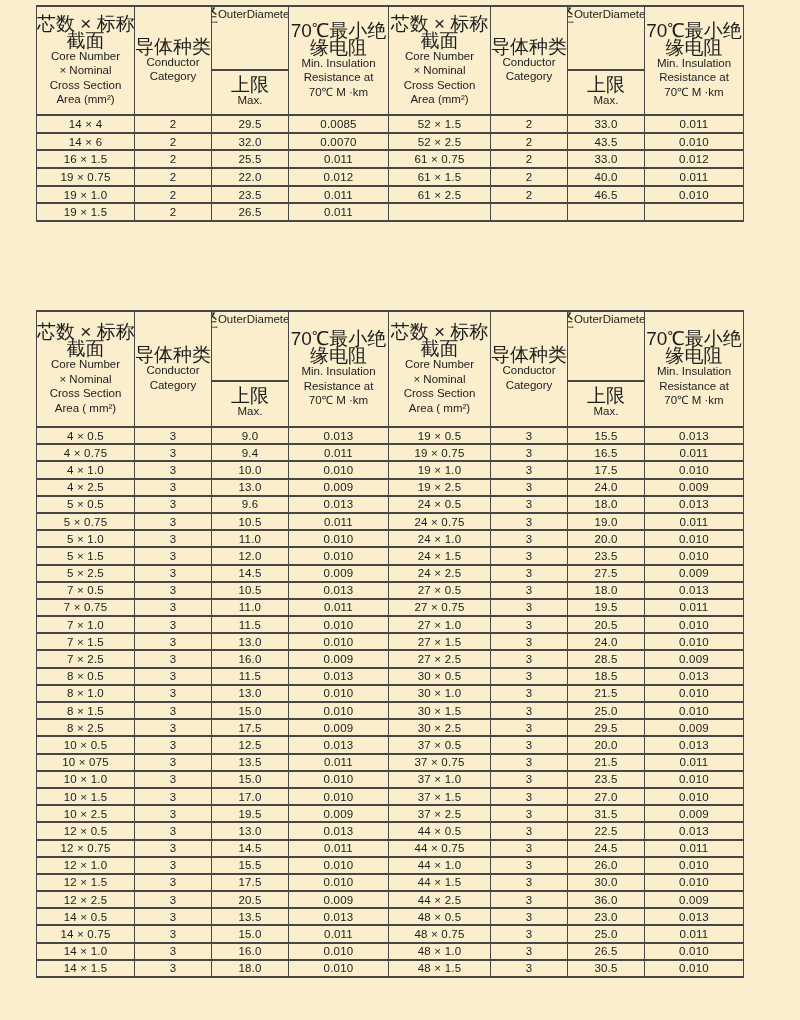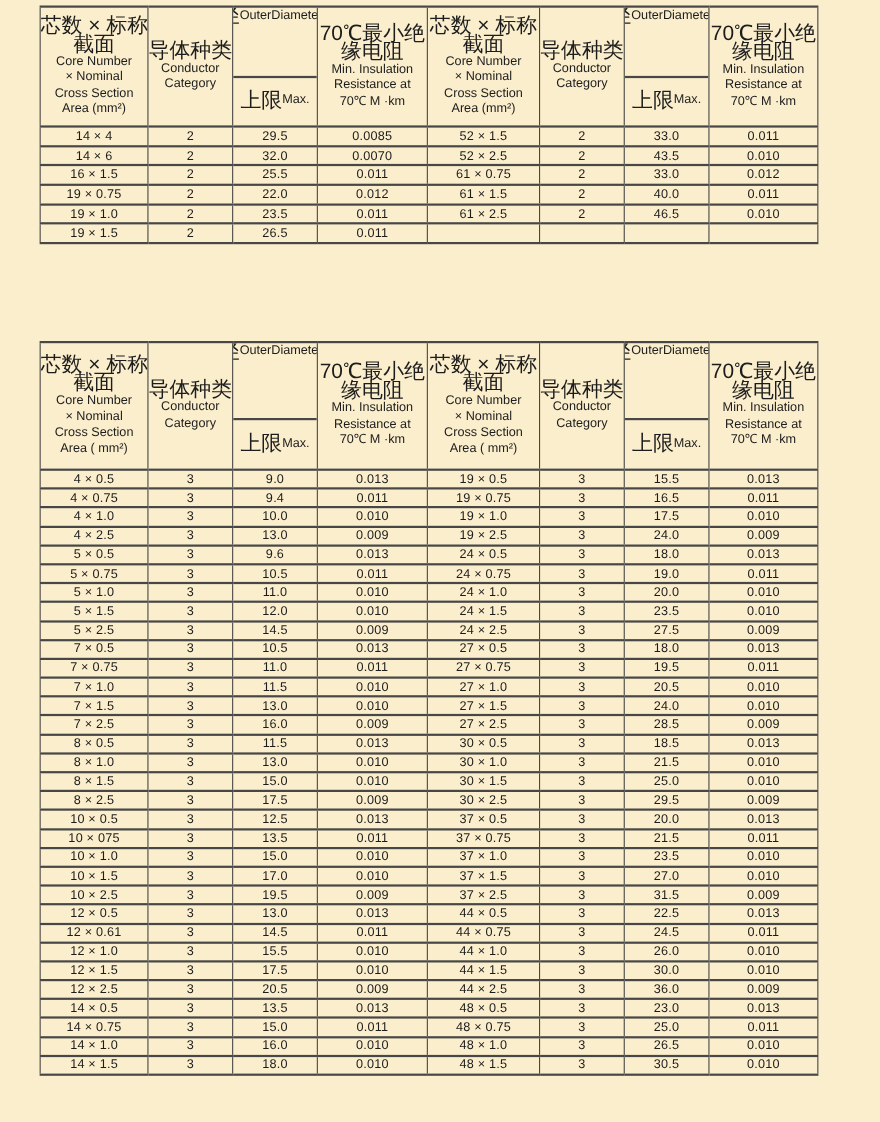--- a/index.html
+++ b/index.html
@@ -38,21 +38,21 @@
   .zh{font-size:19px;line-height:17px;white-space:nowrap}
   .en{font-size:11.5px;line-height:14.5px;white-space:nowrap}
   th.od{padding:0;vertical-align:top}
   .od-top{
     display:flex;flex-direction:row;justify-content:center;
     border-bottom:2px solid var(--line,#474747);
   }
   #table1 .od-top{height:62px}
   #table2 .od-top{height:68px}
   .od-bot{
-    display:flex;flex-direction:row;justify-content:center;
+    display:flex;flex-direction:column;justify-content:center;
     height:41px;
     align-items:center;
   }
   #table2 .od-bot{height:42px}
 </style>
 </head>
 <body>
 
 <table class="spec" id="table1">
   <colgroup>
@@ -511,21 +511,21 @@
         <td>12 × 0.5</td>
         <td>3</td>
         <td>13.0</td>
         <td>0.013</td>
         <td>44 × 0.5</td>
         <td>3</td>
         <td>22.5</td>
         <td>0.013</td>
       </tr>
       <tr>
-        <td>12 × 0.61</td>
+        <td>12 × 0.75</td>
         <td>3</td>
         <td>14.5</td>
         <td>0.011</td>
         <td>44 × 0.75</td>
         <td>3</td>
         <td>24.5</td>
         <td>0.011</td>
       </tr>
       <tr>
         <td>12 × 1.0</td>

